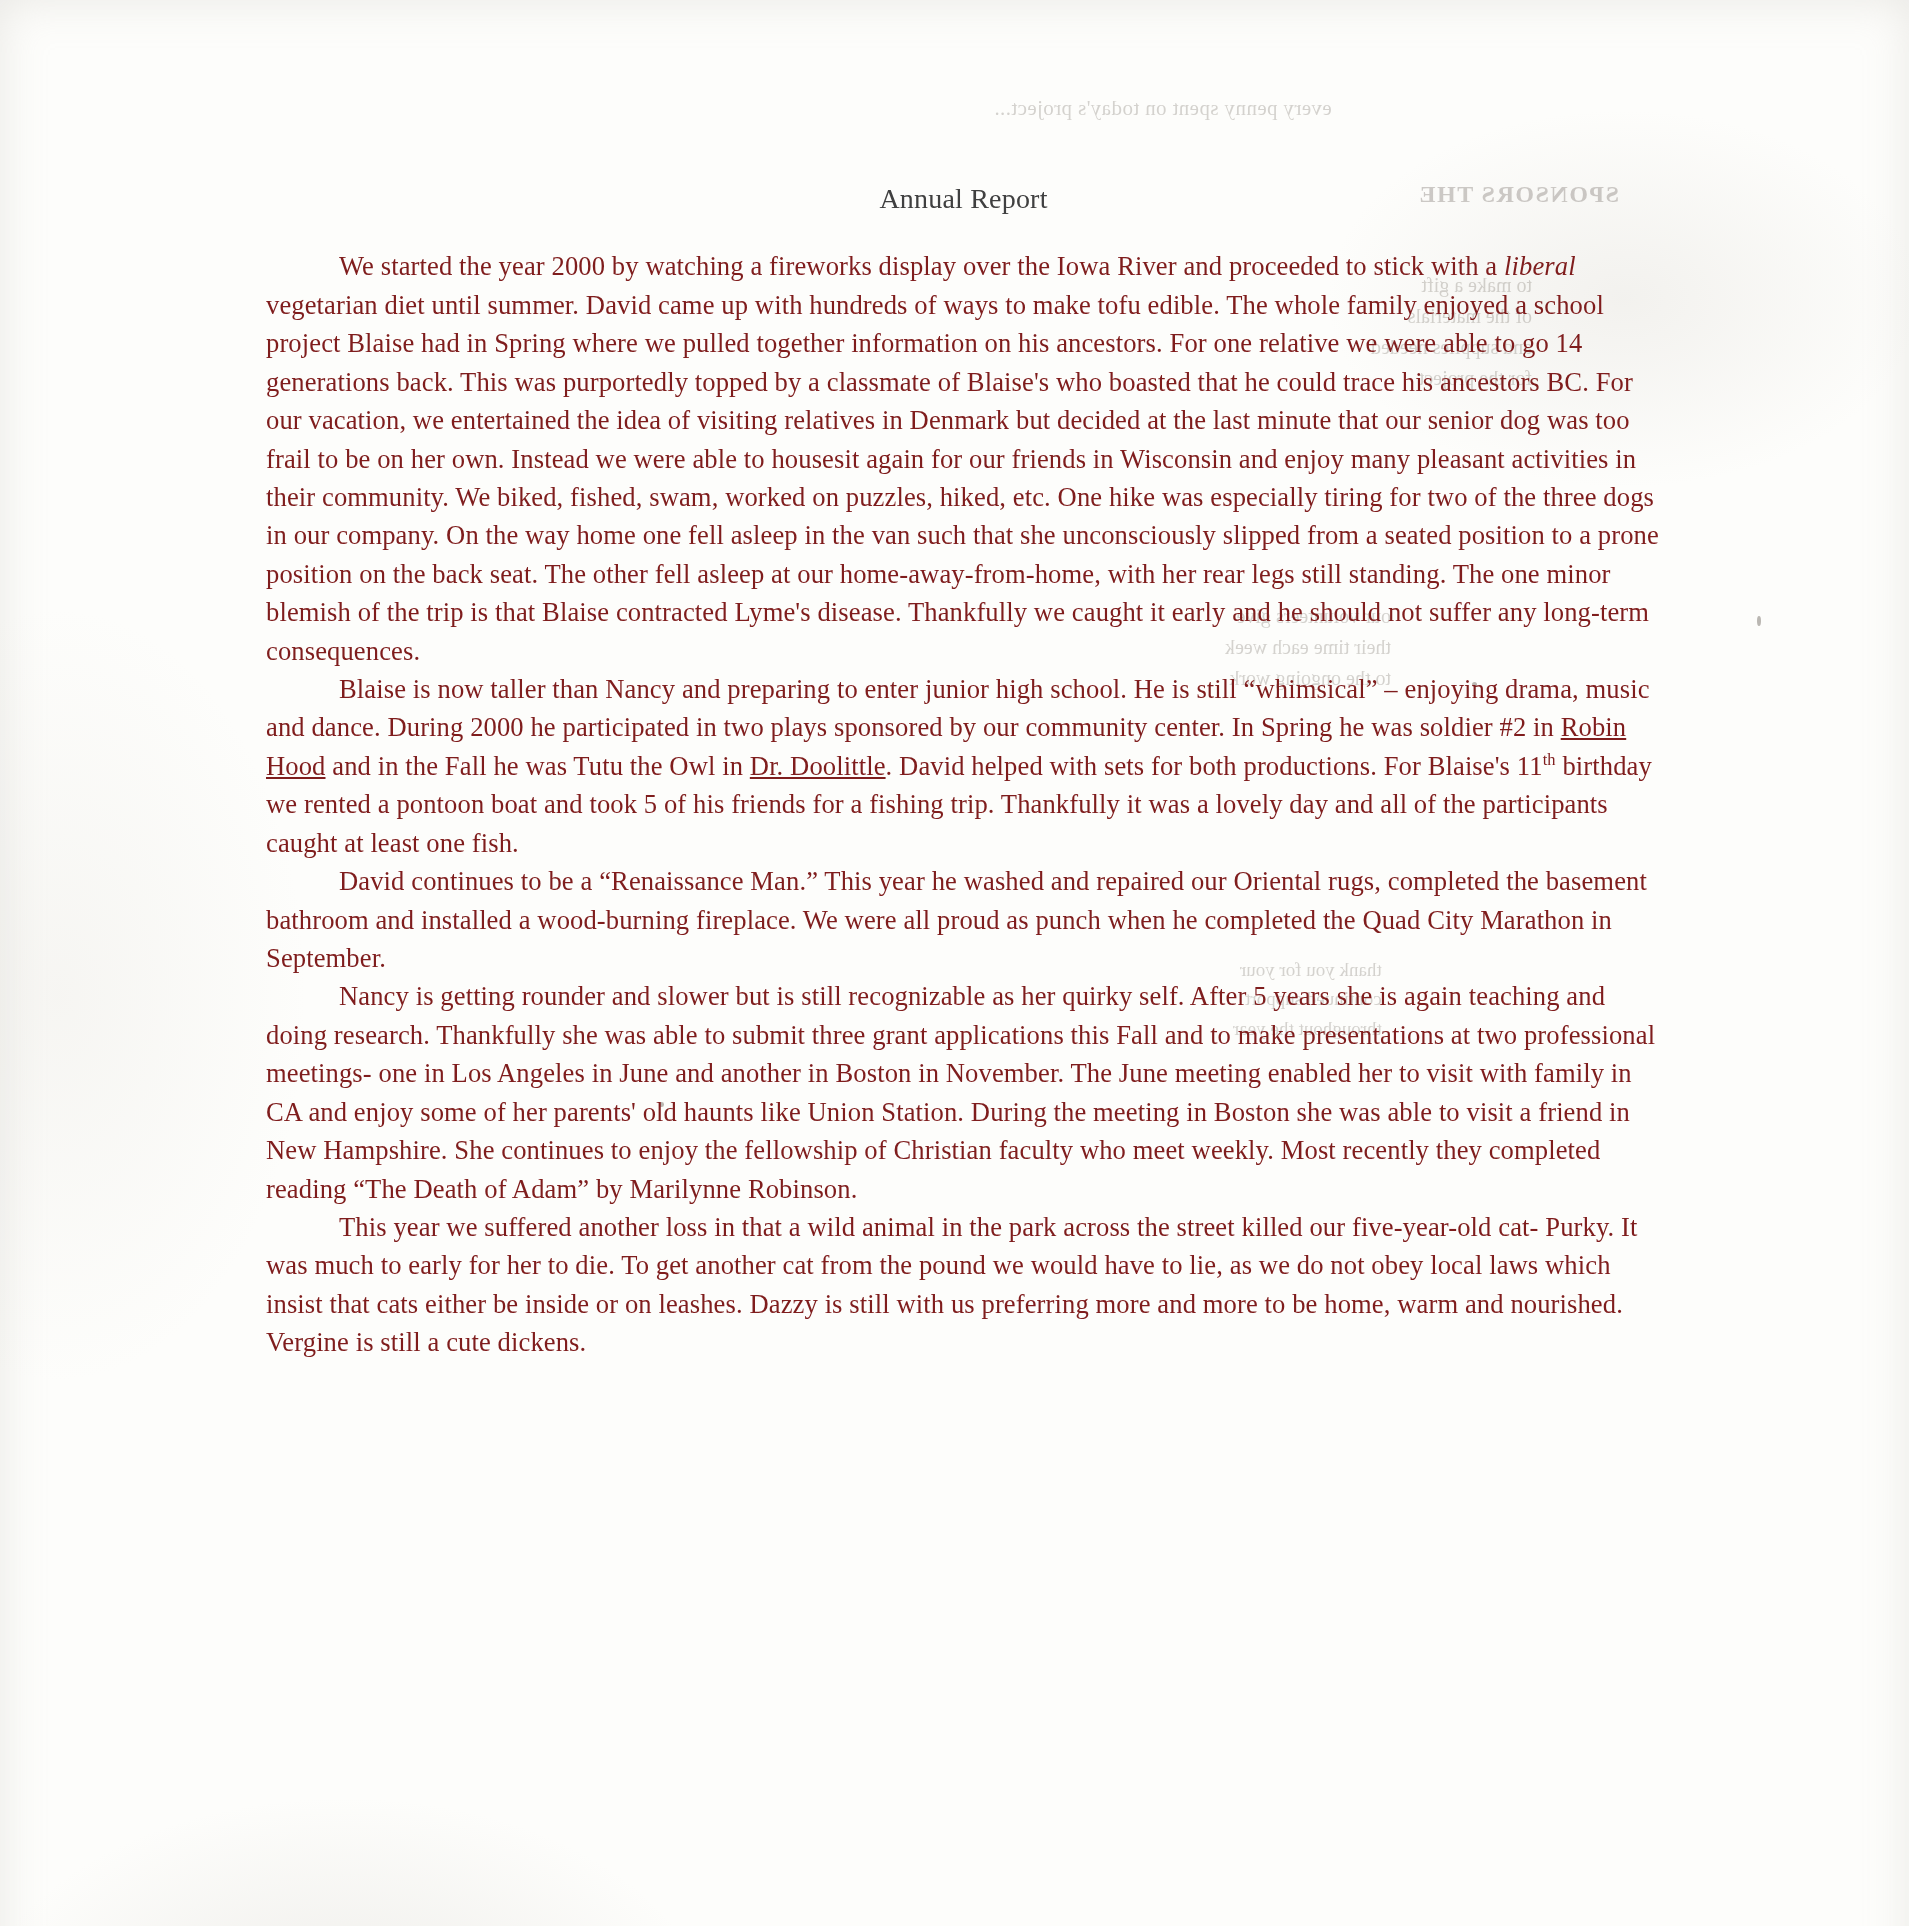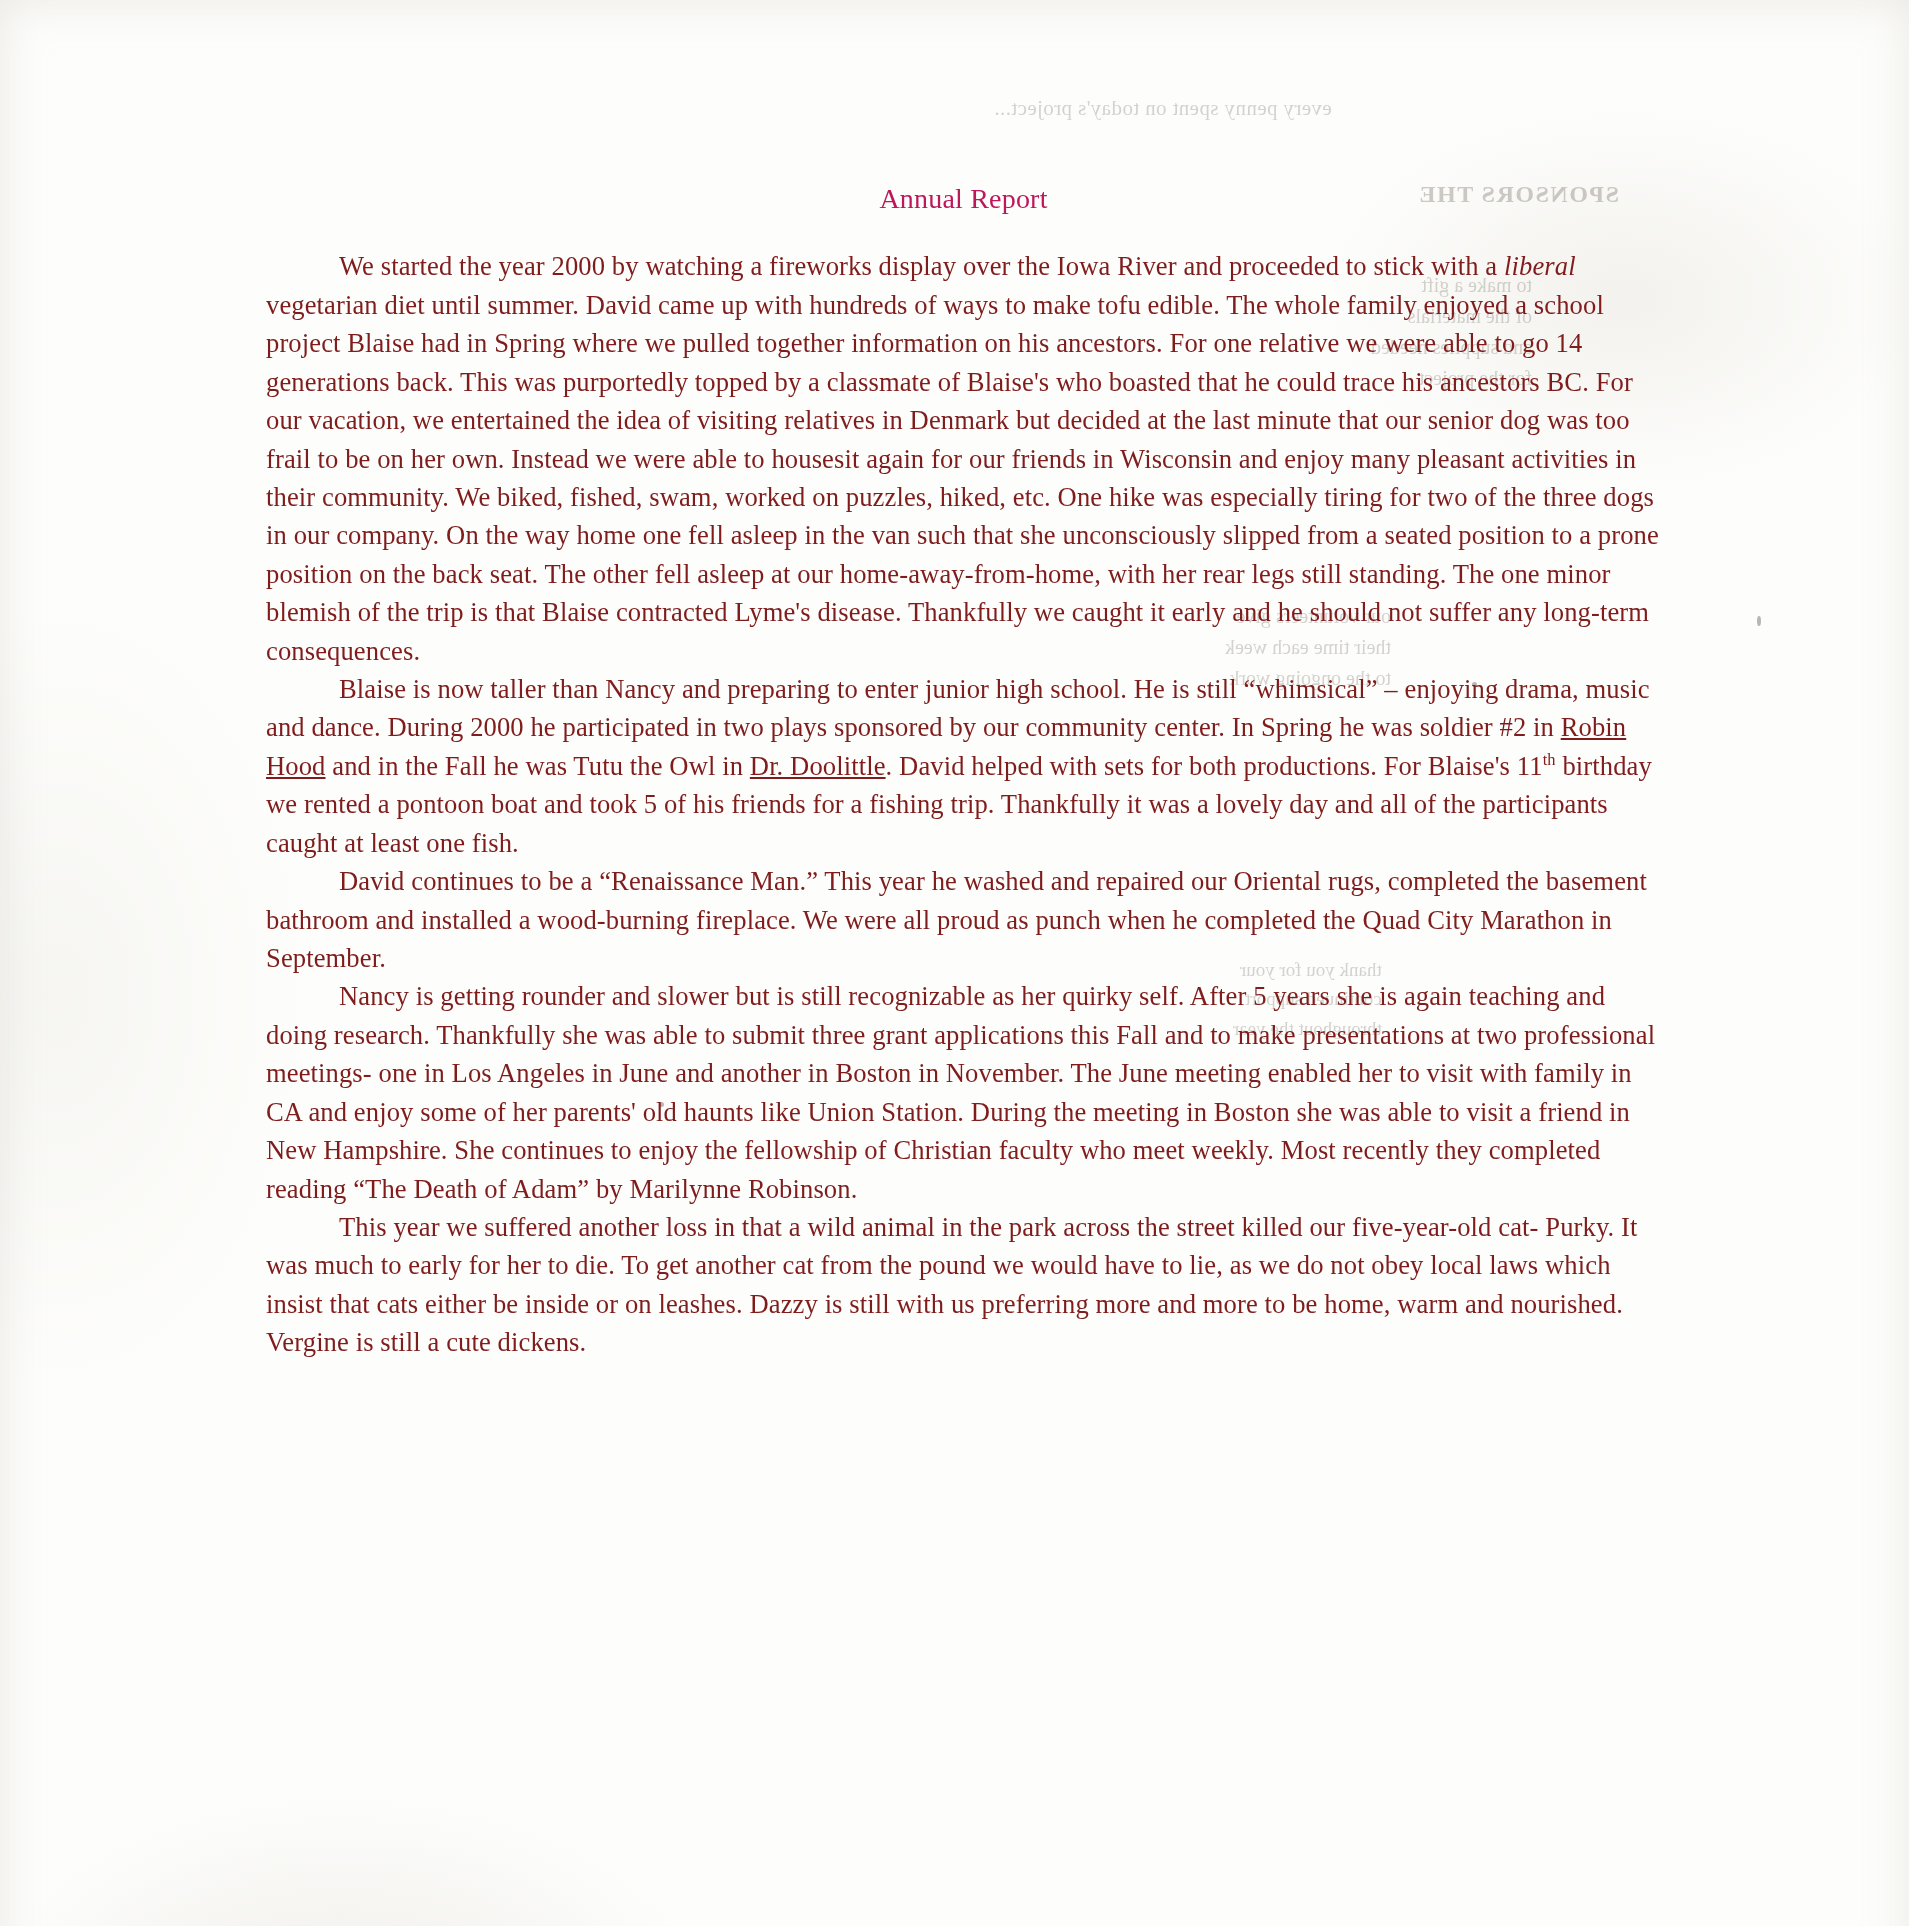--- a/index.html
+++ b/index.html
@@ -37,21 +37,21 @@
   .content {
     position: absolute;
     left: 266px;
     top: 181px;
     width: 1395px;
   }
   .doc-title {
     text-align: center;
     font-size: 28px;
     line-height: 1.30;
-    color: #be185d;
+    color: #404040;
     letter-spacing: 0.2px;
   }
   .doc-title .line2 {
     display: block;
   }
   .body-text {
     margin-top: 30px;
     font-size: 26.6px;
     line-height: 1.445;
     color: #7f1d1d;

